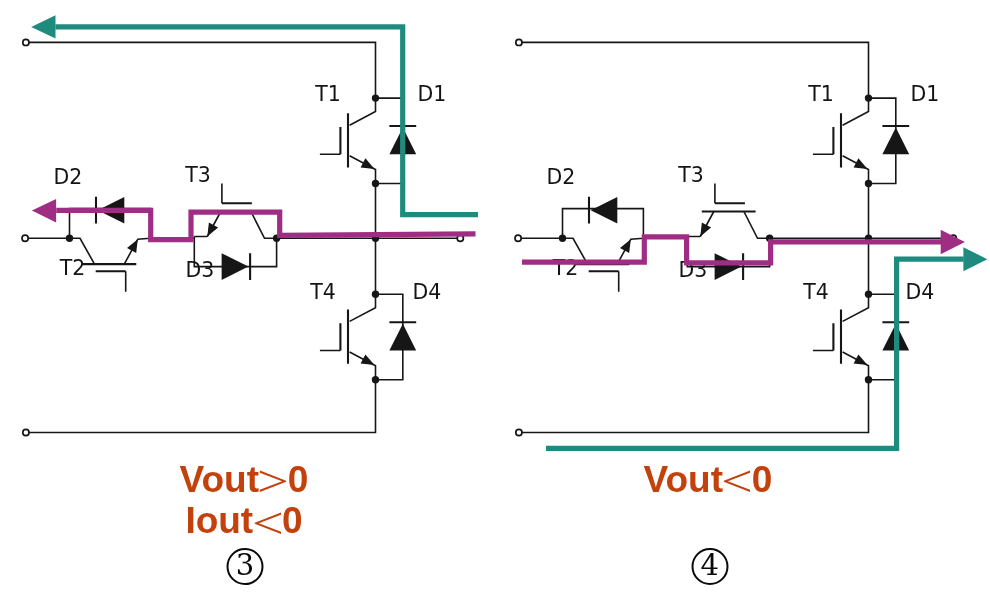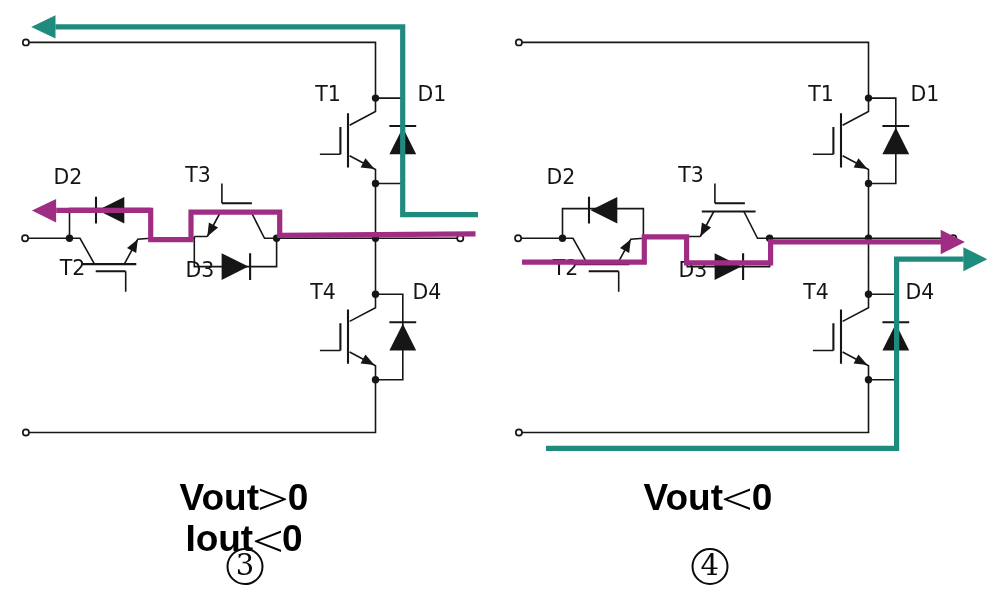--- a/index.html
+++ b/index.html
@@ -1,22 +1,22 @@
 <!DOCTYPE html>
 <html><head>
 <meta charset="utf-8">
 <style>
   html,body{margin:0;padding:0;background:#ffffff;}
   #figure{position:relative;width:990px;height:607px;background:#ffffff;overflow:hidden;
           font-family:"DejaVu Sans",sans-serif;border-radius:11px;}
   #schematic{position:absolute;left:0;top:0;}
   svg text{font-family:"DejaVu Sans",sans-serif;font-size:20.5px;fill:#141414;}
   .caption{position:absolute;transform:translateX(-50%);white-space:nowrap;text-align:center;
-           font-family:"Liberation Sans",sans-serif;font-weight:bold;font-size:37px;color:#000000;
-           line-height:1;margin-top:18px;}
+           font-family:"Liberation Sans",sans-serif;font-weight:bold;font-size:37px;color:#c2410c;
+           line-height:1;}
   .caption .cmp{font-family:"Liberation Serif",serif;font-weight:normal;font-size:44px;
                 line-height:1;vertical-align:-4.5px;display:inline-block;
                 transform:scaleX(1.28);transform-origin:center;margin:0 2px;}
   .circled{position:absolute;transform:translateX(-50%);width:37px;height:37px;border:2.4px solid #0a0a0a;
            border-radius:50%;box-sizing:border-box;text-align:center;
            font-family:"DejaVu Serif",serif;font-size:29px;font-weight:normal;color:#0a0a0a;
            line-height:30px;}
 </style>
 </head>
 <body>

